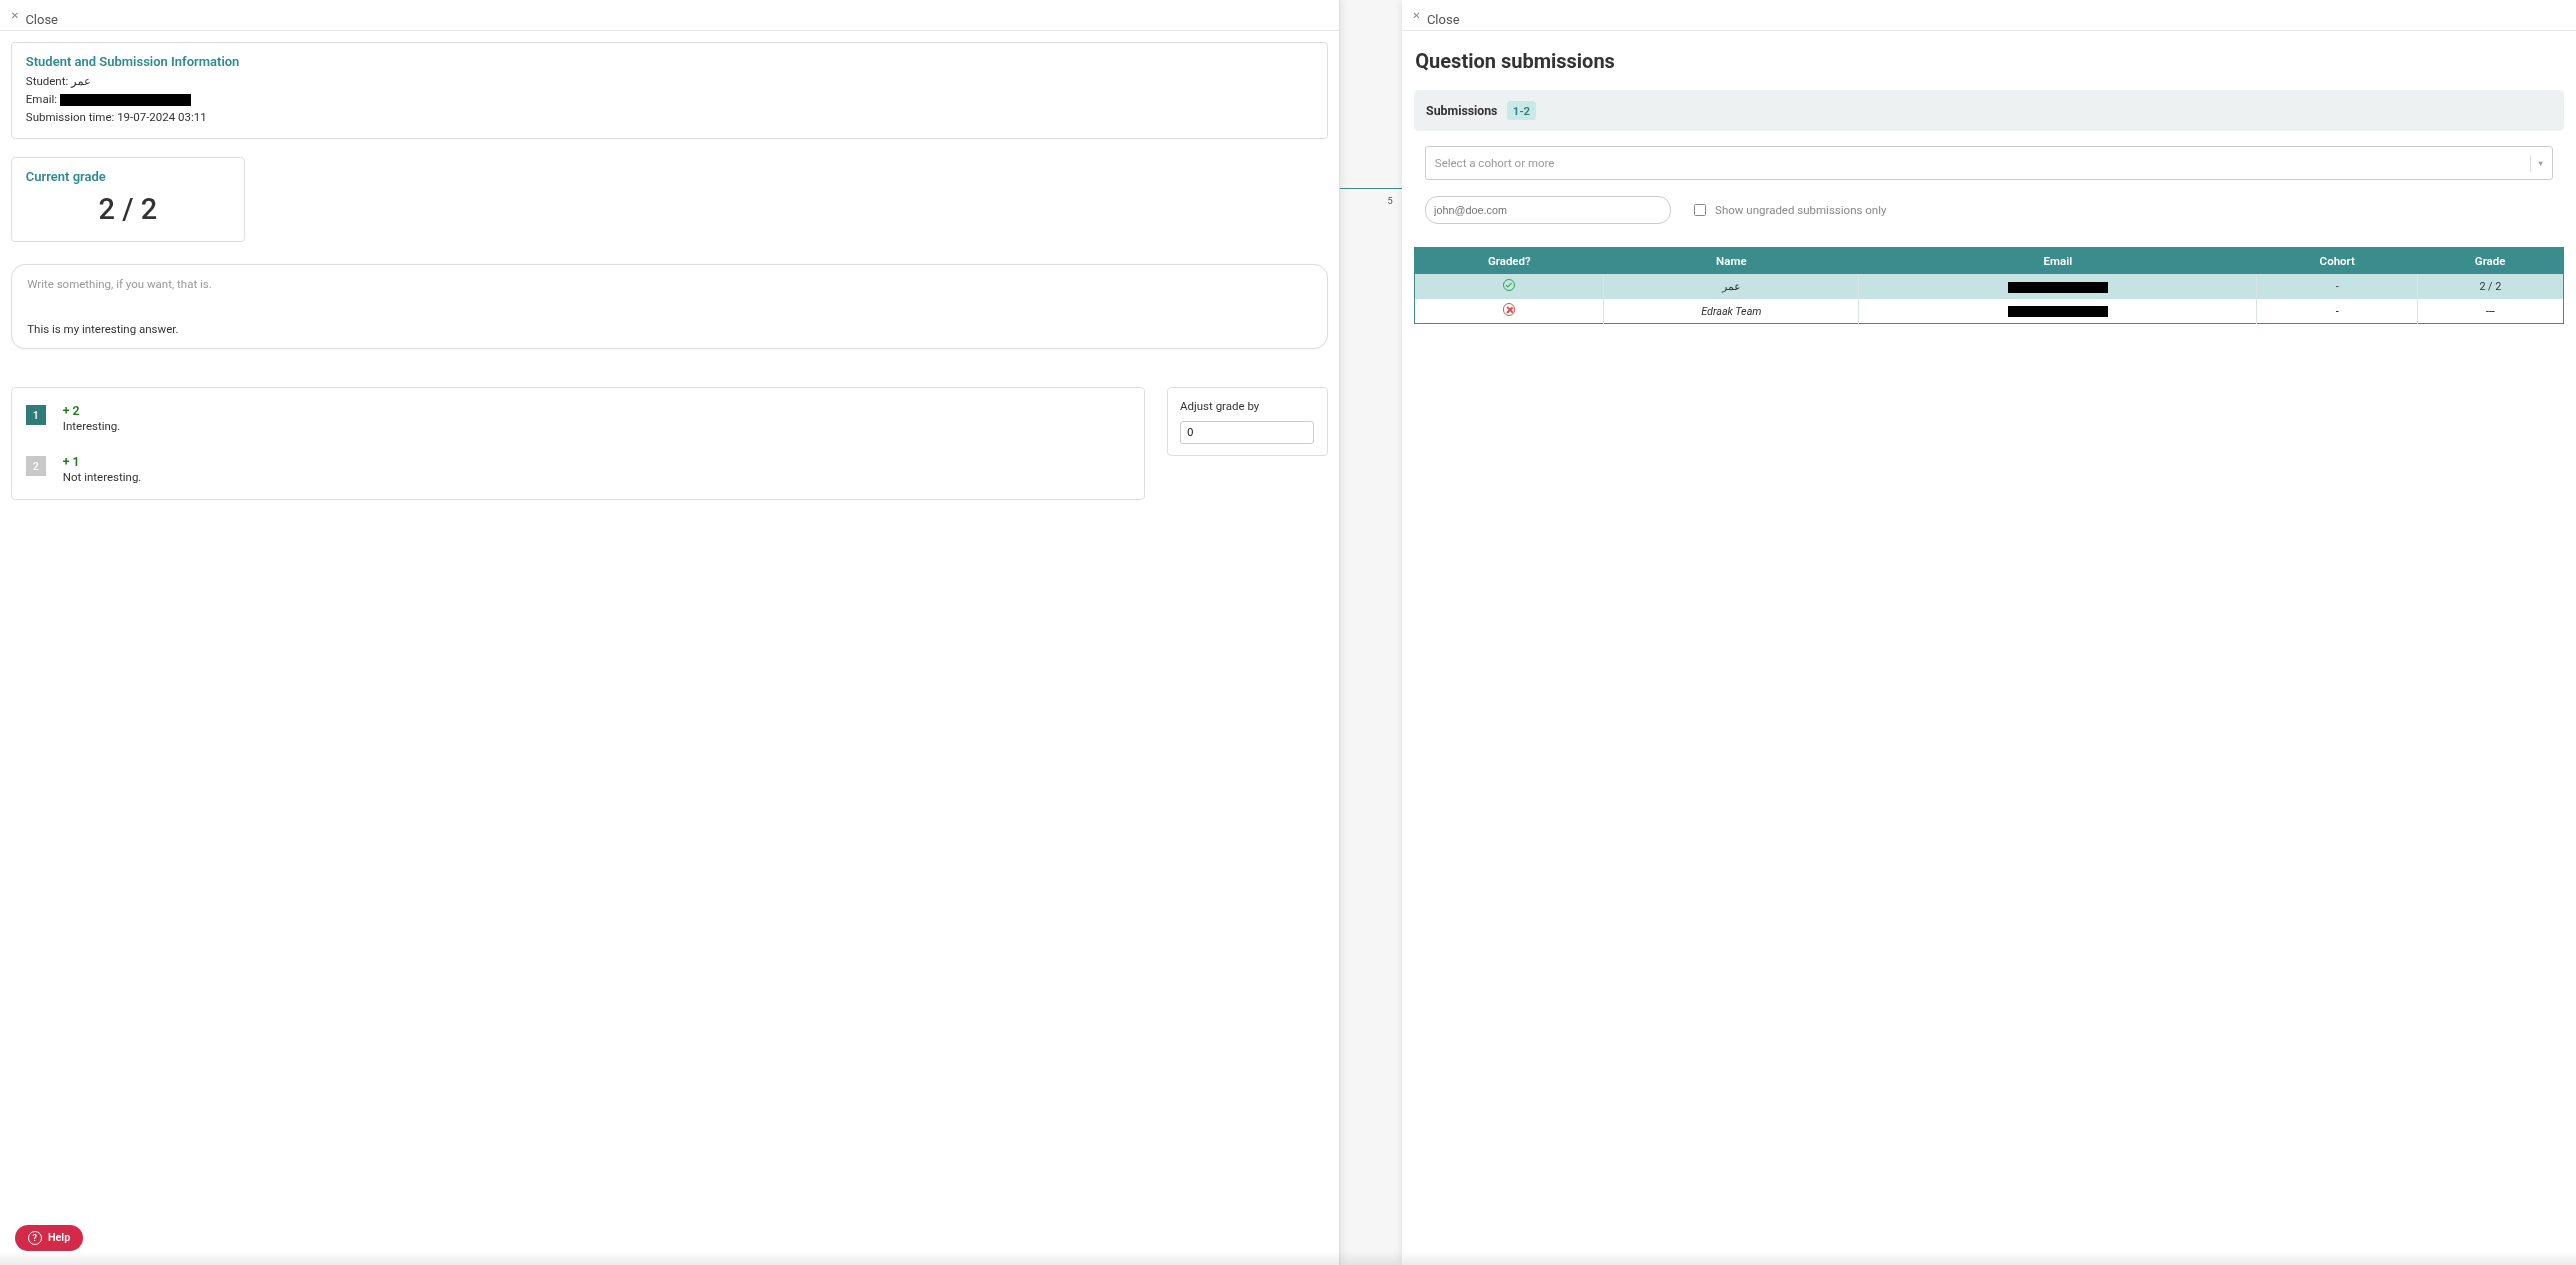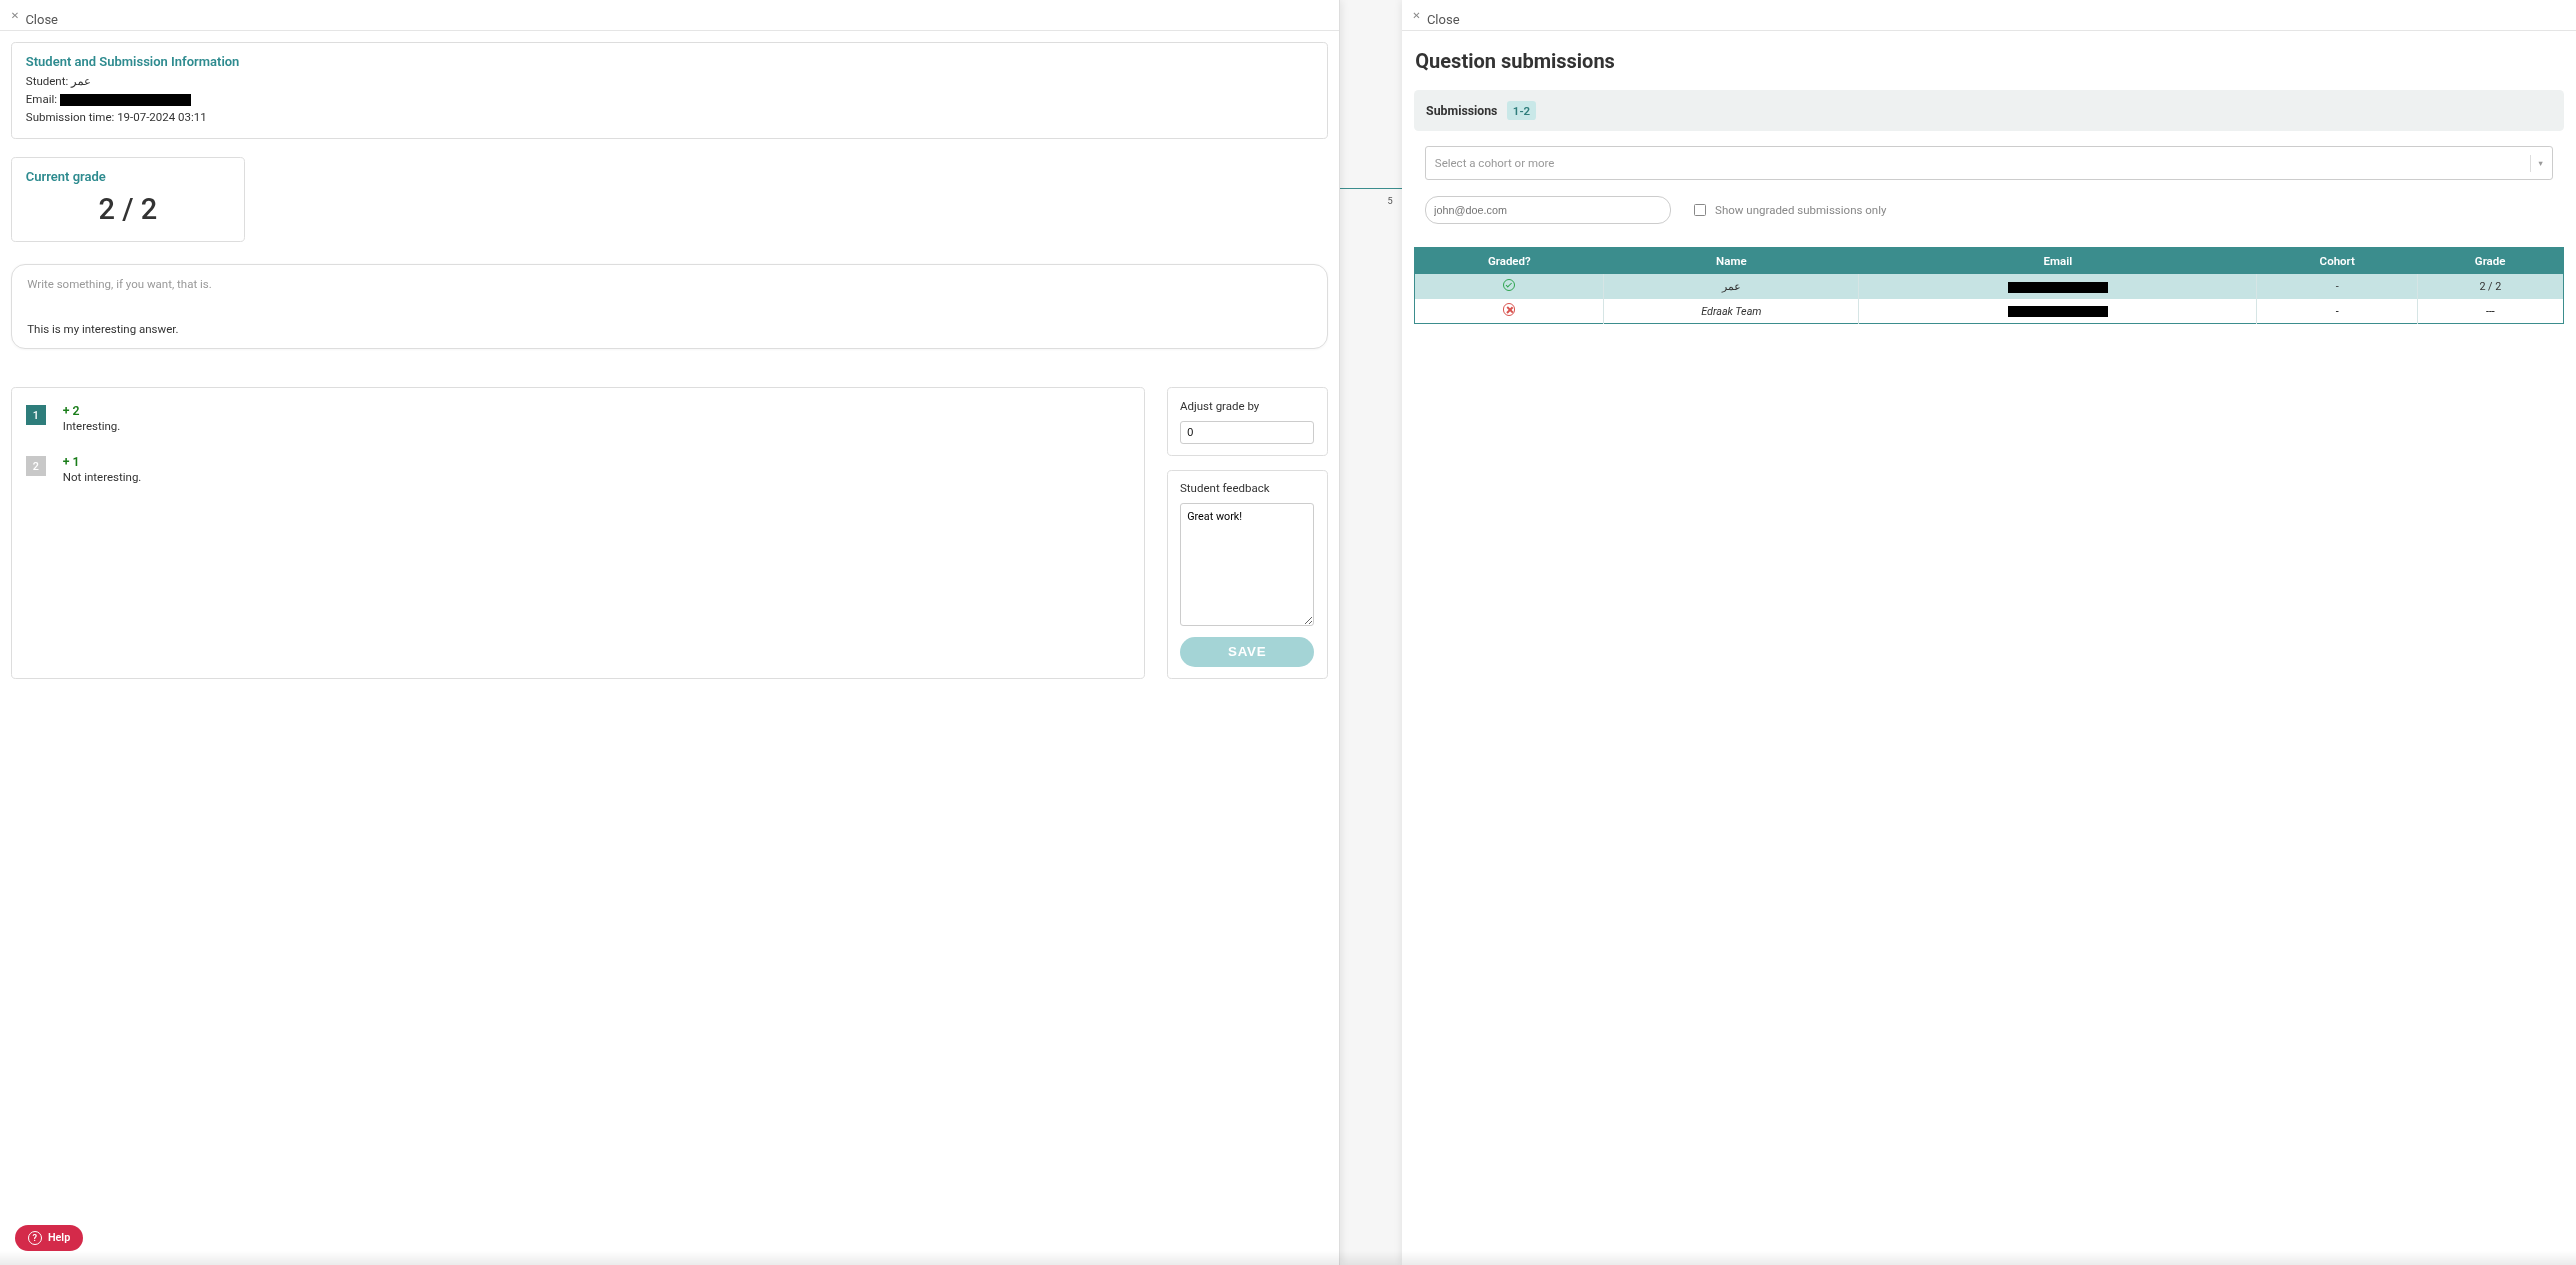--- a/index.html
+++ b/index.html
@@ -469,25 +469,20 @@
               <div class="rubric-points">+ 1</div>
               <div class="rubric-label">Not interesting.</div>
             </div>
           </div>
         </div>
 
         <div class="side-col">
           <div class="small-card">
             <div class="small-card-label">Adjust grade by</div>
             <input type="number" class="num-input" value="0" style="">
-          </div>
-          <div class="small-card">
-            <div class="small-card-label">Student feedback</div>
-            <textarea class="feedback-ta" style="">Great work!</textarea>
-            <button class="save-btn">SAVE</button>
           </div>
         </div>
       </div>
     </div>
   </div>
 
   <div class="panel-mid">
     <div class="mid-nav">
       
       

